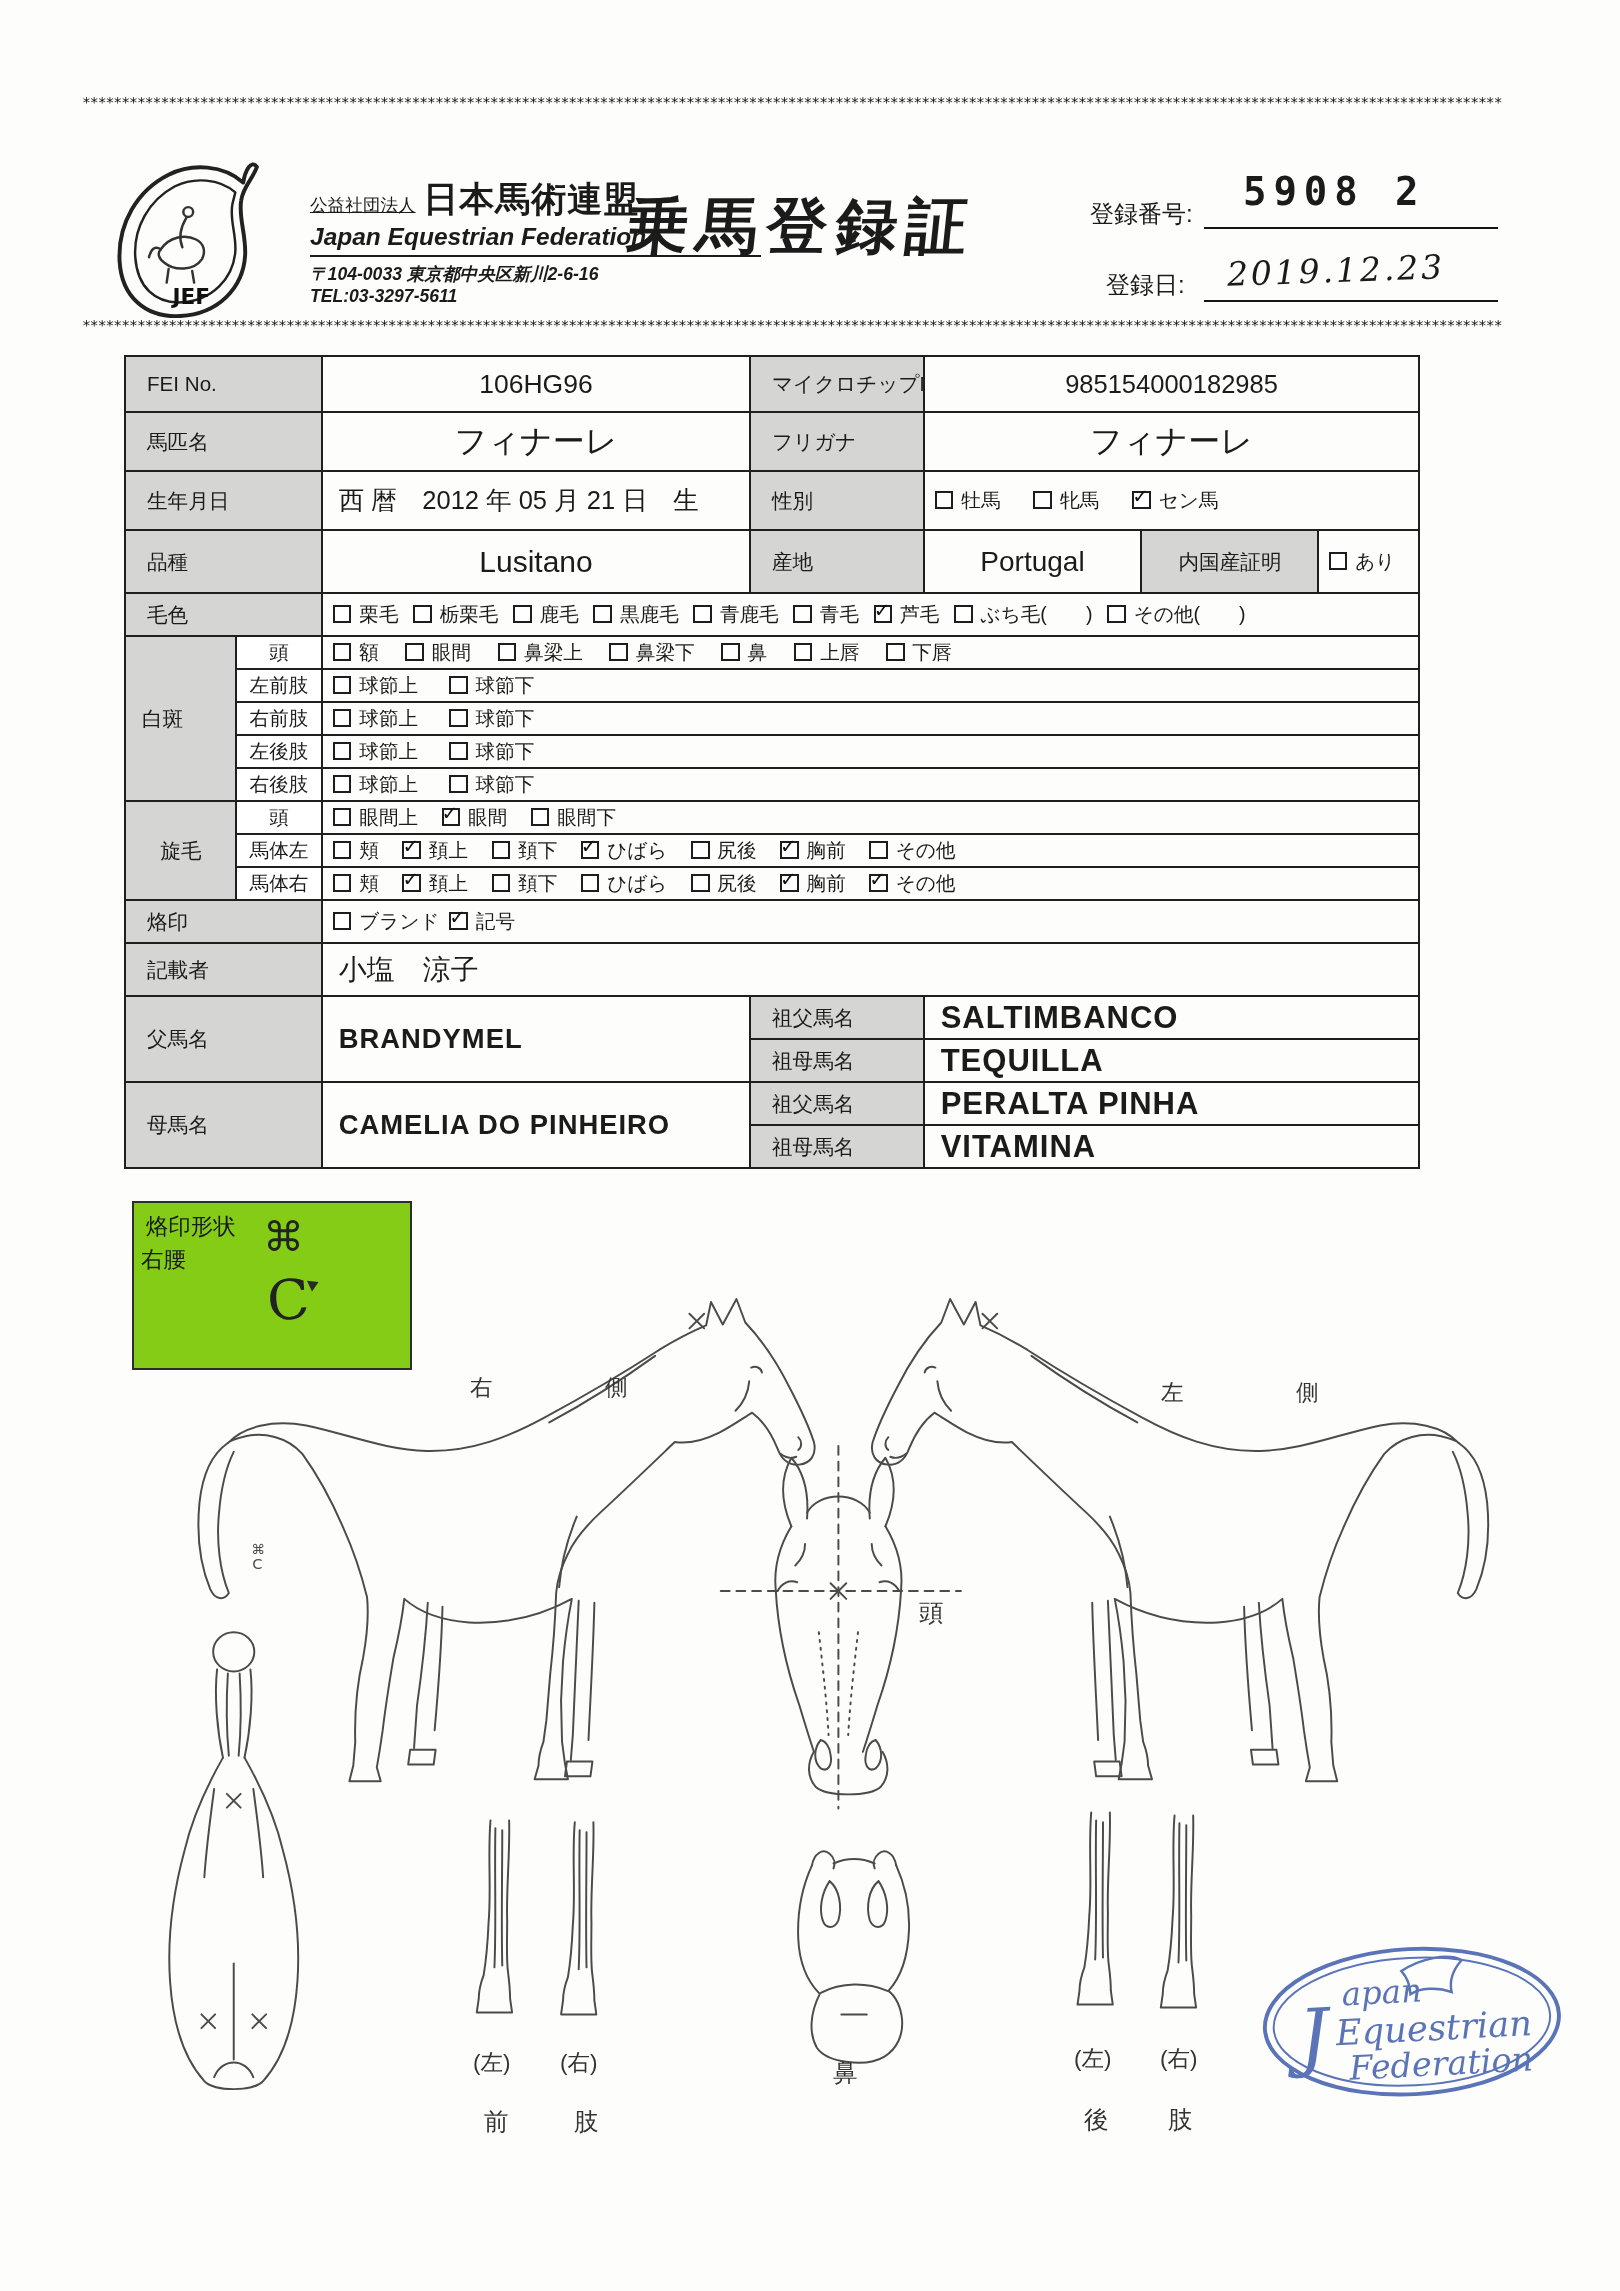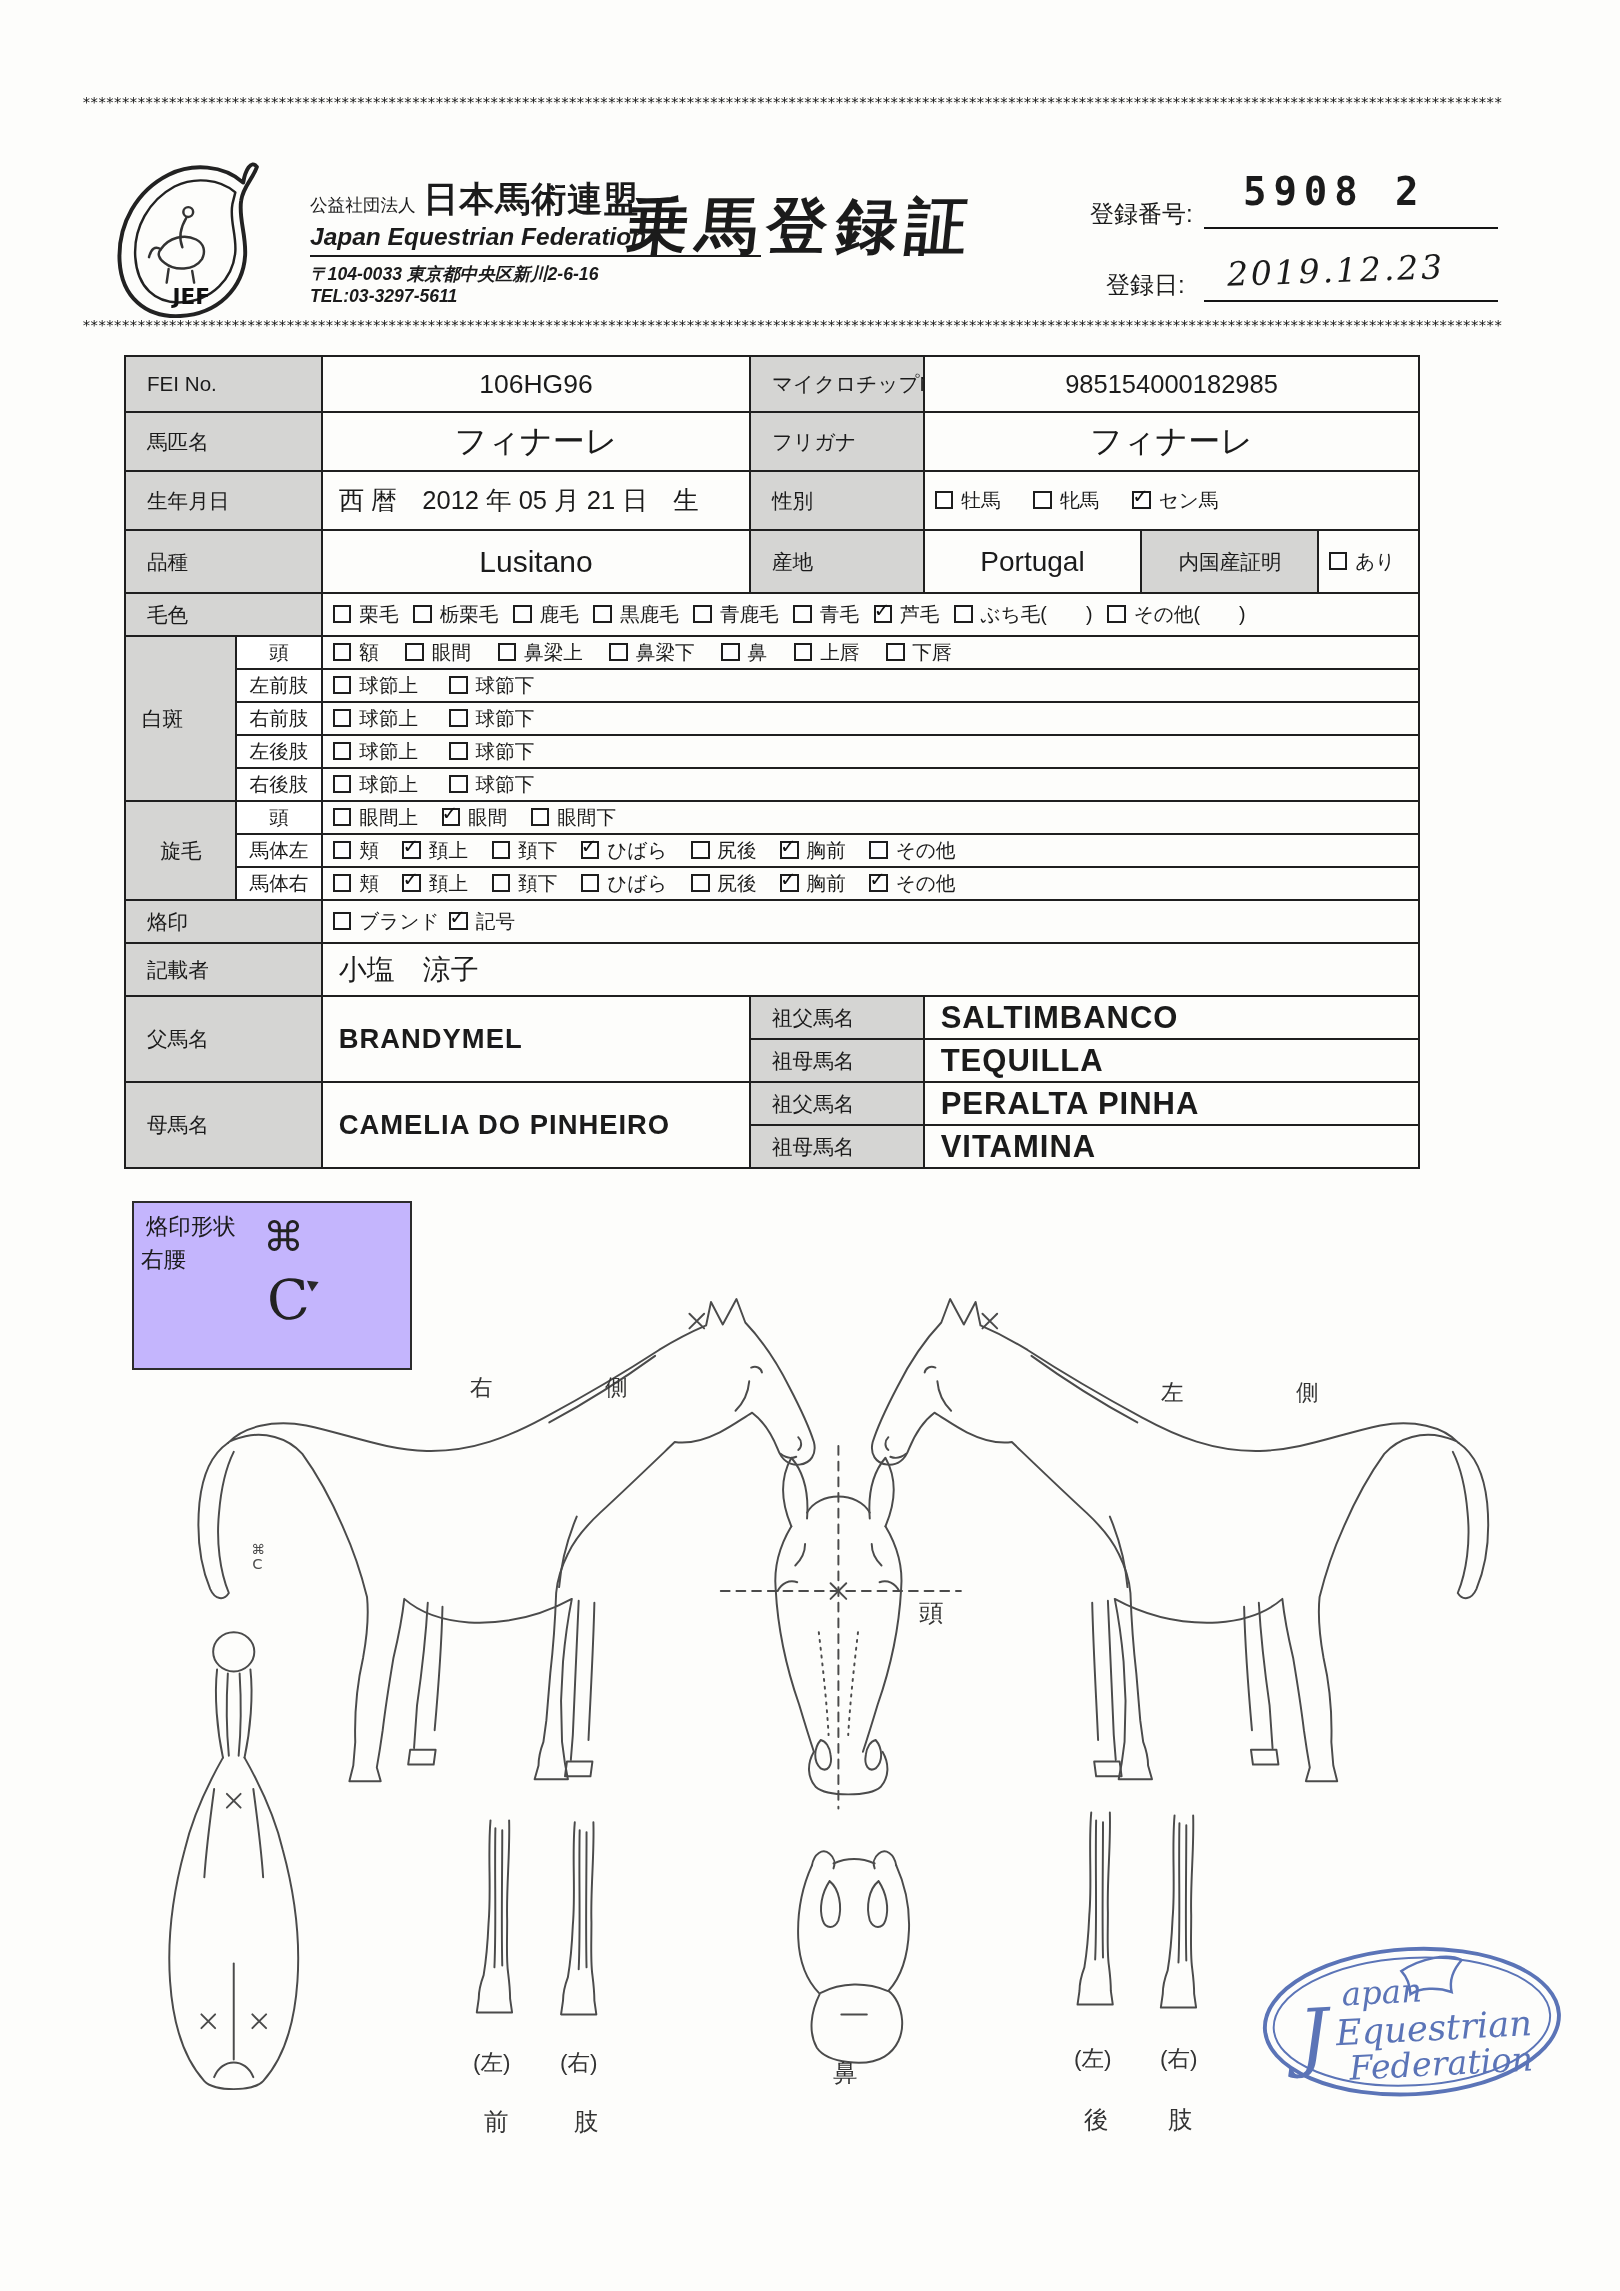--- a/index.html
+++ b/index.html
@@ -3,21 +3,21 @@
 <meta charset="utf-8">
 <style>
   html,body{margin:0;padding:0;background:#e8e8e8;}
   #page{position:relative;width:1620px;height:2292px;background:#fdfdfb;overflow:hidden;
         font-family:"Liberation Sans","DejaVu Sans",sans-serif;color:#1b1b1b;}
   .abs{position:absolute;}
   
   .stars{left:82px;width:1462px;height:21.6px;overflow:hidden;white-space:nowrap;
          font-family:"DejaVu Sans Mono",monospace;font-size:14.7px;letter-spacing:-1px;color:#141414;}
   
-  .org-type{font-size:17.6px;}
+  .org-type{font-size:17.6px;text-decoration:underline;}
   .org-name{font-size:35px;font-weight:bold;letter-spacing:1px;}
   .org-en{font-size:24.5px;font-style:italic;font-weight:bold;border-bottom:2.9px solid #1b1b1b;padding-bottom:3.9px;}
   .org-addr{font-size:17.6px;font-weight:bold;font-style:italic;margin-top:4.9px;}
   .org-tel{font-size:17.6px;font-weight:bold;font-style:italic;}
   .doc-title{font-size:61px;font-weight:bold;letter-spacing:8.8px;transform:skewX(-6deg);}
   .reg-label{font-size:24px;}
   .reg-number{font-family:"DejaVu Sans Mono",monospace;font-size:39px;font-weight:bold;letter-spacing:6.9px;}
   .reg-date{font-family:"DejaVu Serif",serif;font-style:italic;font-size:33px;letter-spacing:2.9px;transform:rotate(-2deg);}
   .reg-line{border-bottom:2.9px solid #151515;}
   
@@ -36,21 +36,21 @@
   
   .ckrow{padding-left:9.8px;font-size:19.6px;}
   .ck{display:inline-flex;align-items:center;margin-right:21.6px;}
   .cbx{width:14.7px;height:14.7px;border:2px solid #1d1d1d;display:inline-block;position:relative;background:#fff;flex:0 0 auto;}
   .cbx[data-checked="true"]::after{content:"✓";position:absolute;left:-2px;top:-7.8px;font-size:19.6px;font-weight:bold;color:#111;}
   .cbl{margin-left:7.8px;}
   .g-sex .ck{margin-right:33px;} .g-coat .ck{margin-right:14.7px;} .g-head .ck{margin-right:26.5px;}
   .g-limb .ck{margin-right:31px;} .g-senmo .ck{margin-right:23.5px;} .g-brand .ck{margin-right:9.8px;}
   .g-ari .ck{margin-right:0;}
   
-  .brand-box{border:2px solid #2c2c2c;background:#c4b5fd;}
+  .brand-box{border:2px solid #2c2c2c;background:#84cc16;}
   .bb-title{font-size:22.5px;} .bb-loc{font-size:22.5px;}
   .bb-clover{font-size:41px;color:#222;}
   .bb-c{font-family:"DejaVu Serif",serif;font-size:55px;color:#222;transform:rotate(-4deg);}
   .c-arrow{position:absolute;width:0;height:0;border-left:6.9px solid transparent;border-right:6.9px solid transparent;
            border-bottom:10.8px solid #2a2a2a;transform:rotate(65deg);}
   .dg-label{font-size:22.5px;color:#333;}
   .sp-wide{letter-spacing:45px;}
   svg text{font-family:"DejaVu Sans",sans-serif;}
   
   .stamp{transform:rotate(-3deg);opacity:.9;}

